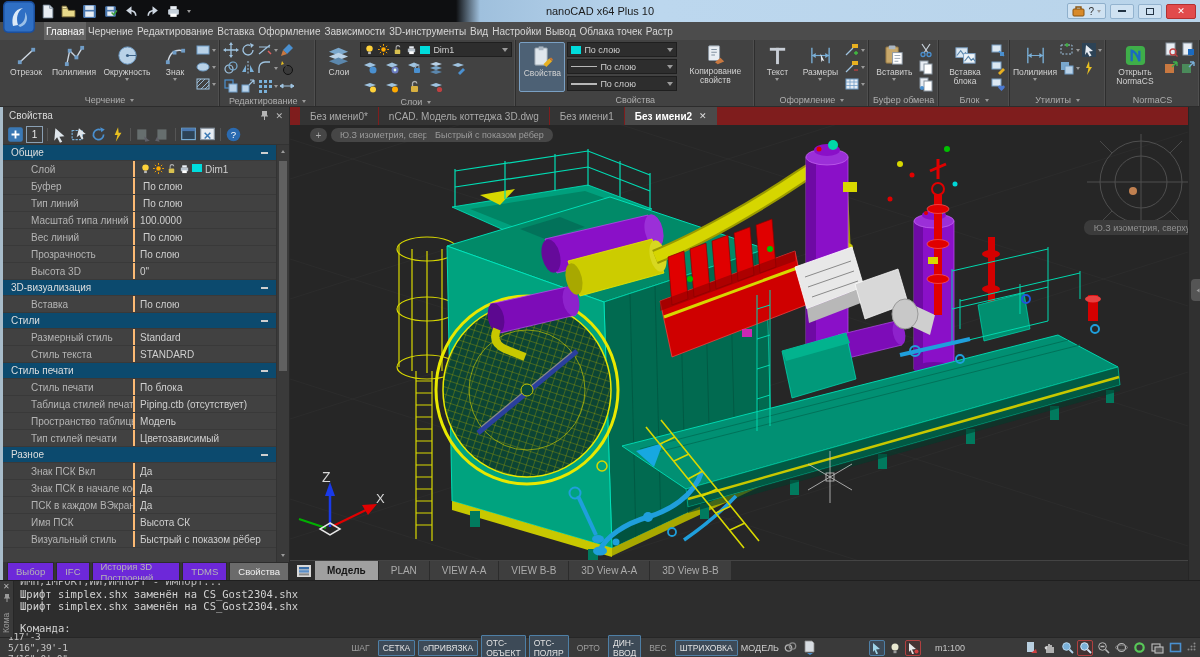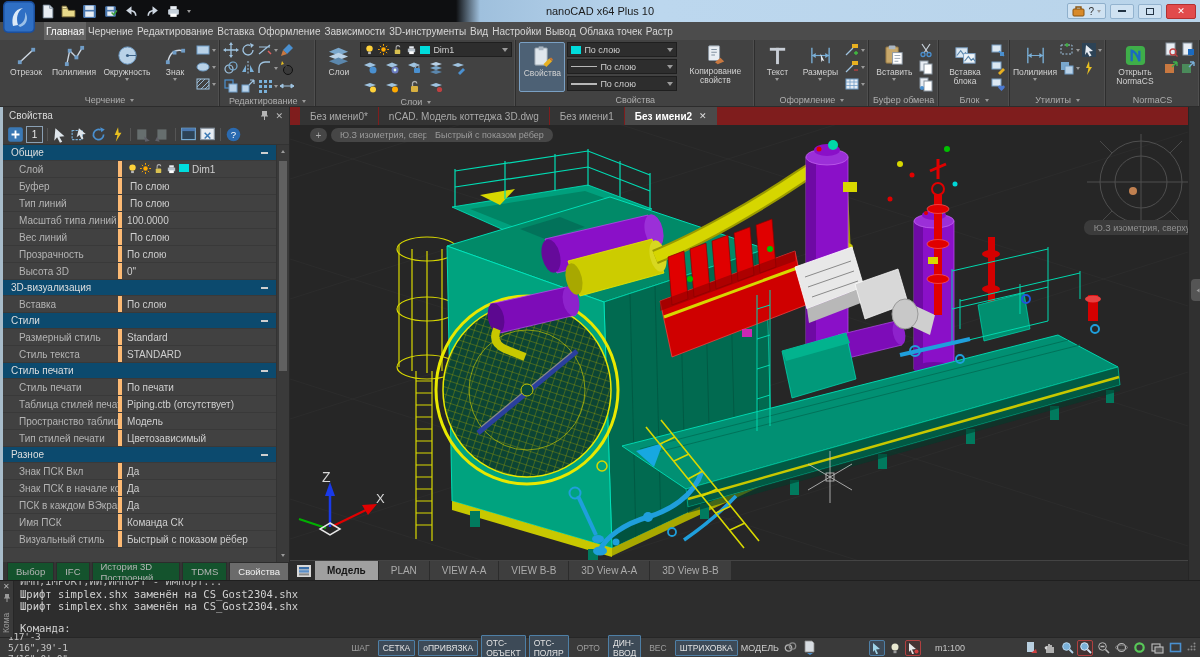--- a/index.html
+++ b/index.html
@@ -49,27 +49,27 @@
 .pph{height:17px;display:flex;align-items:center;padding:0 6px;font-size:10px;color:#d8d8d8;background:#3d3d3d}
 .pph .sp{margin-left:auto;display:flex;gap:6px;align-items:center;color:#bbb;font-size:9px}
 .ppt{height:21px;display:flex;align-items:center;gap:2px;padding:0 4px;background:#3d3d3d;border-bottom:1px solid #333}
 .ti{width:17px;height:17px;display:flex;align-items:center;justify-content:center}
 .tsep{width:1px;height:13px;background:#555;margin:0 2px}
 .ppgridwrap{flex:1;position:relative;background:#414141;overflow:hidden}
 .ppgrid{position:absolute;left:0;top:0;right:13px;bottom:0}
 .psec{height:16px;background:#0c4a6e;display:flex;align-items:center;padding:0 8px;color:#dedede;font-size:10px;border-bottom:1px solid #3a3a3a}
 .psec .bar{margin-left:auto;width:7px;height:2px;background:#cfcfcf}
 .prow{height:17px;display:flex;align-items:stretch;border-bottom:1px solid #393939;font-size:10px}
-.pl{width:119px;flex:none;padding-left:16px;color:#b4b4b4;display:flex;align-items:center;border-right:4px solid #fdba74;overflow:hidden;white-space:nowrap}
+.pl{width:132px;flex:none;padding-left:28px;color:#b4b4b4;display:flex;align-items:center;border-right:2px solid #fdba74;overflow:hidden;white-space:nowrap}
 .pv{flex:1;padding-left:5px;color:#cfcfcf;display:flex;align-items:center;gap:3px;overflow:hidden;white-space:nowrap}
 .ppsb{position:absolute;right:0;top:0;bottom:0;width:13px;background:#3a3a3a;border-left:1px solid #333}
 .ppsb .th{position:absolute;left:2px;right:2px;top:16px;height:210px;background:#606060}
 .sbarr{position:absolute;left:0;right:0;height:13px;display:flex;align-items:center;justify-content:center}
 .ppbt{height:18px;display:flex;align-items:stretch;background:#353535;padding-left:4px;gap:2px}
-.pptab{padding:2px 8px;font-size:9.5px;color:#b5b5b5;background:#14532d;border:1px solid #2c2c2c;border-bottom:none;display:flex;align-items:center}
+.pptab{padding:2px 8px;font-size:9.5px;color:#b5b5b5;background:#6d28d9;border:1px solid #2c2c2c;border-bottom:none;display:flex;align-items:center}
 .pptab.active{background:#6b6b6b;color:#f2f2f2}
 
 .vparea{flex:1;display:flex;flex-direction:column;min-width:0}
 .doctabs{height:18px;background:#7f1d1d;display:flex;align-items:stretch;padding-left:10px;gap:1px;flex:none}
 .dtab{padding:2px 10px;font-size:10px;color:#a9a9a9;display:flex;align-items:center;gap:7px;background:#343434}
 .dtab.active{background:#4a4a4a;color:#fff;font-weight:bold}
 .dtab .x{display:none;color:#ddd;font-weight:normal;font-size:9px}
 .dtab.active .x{display:inline}
 .canvas{flex:1;position:relative;background:#262626;overflow:hidden}
 .canvas svg.model{position:absolute;inset:0;width:100%;height:100%}
@@ -936,21 +936,21 @@
                 <span class="pvt">STANDARD</span>
               </span>
             </div>
             <div class="psec">
               <span class="pst">Стиль печати</span>
               <span class="bar"></span>
             </div>
             <div class="prow">
               <span class="pl">Стиль печати</span>
               <span class="pv">
-                <span class="pvt">По печати</span>
+                <span class="pvt">По блока</span>
               </span>
             </div>
             <div class="prow">
               <span class="pl">Таблица стилей печати</span>
               <span class="pv">
                 <span class="pvt">Piping.ctb (отсутствует)</span>
               </span>
             </div>
             <div class="prow">
               <span class="pl">Пространство таблицы стил...</span>
@@ -982,21 +982,21 @@
             </div>
             <div class="prow">
               <span class="pl">ПСК в каждом ВЭкране</span>
               <span class="pv">
                 <span class="pvt">Да</span>
               </span>
             </div>
             <div class="prow">
               <span class="pl">Имя ПСК</span>
               <span class="pv">
-                <span class="pvt">Команда СК</span>
+                <span class="pvt">Высота СК</span>
               </span>
             </div>
             <div class="prow">
               <span class="pl">Визуальный стиль</span>
               <span class="pv">
                 <span class="pvt">Быстрый с показом рёбер</span>
               </span>
             </div>
           </div>
         <div class="ppsb">

